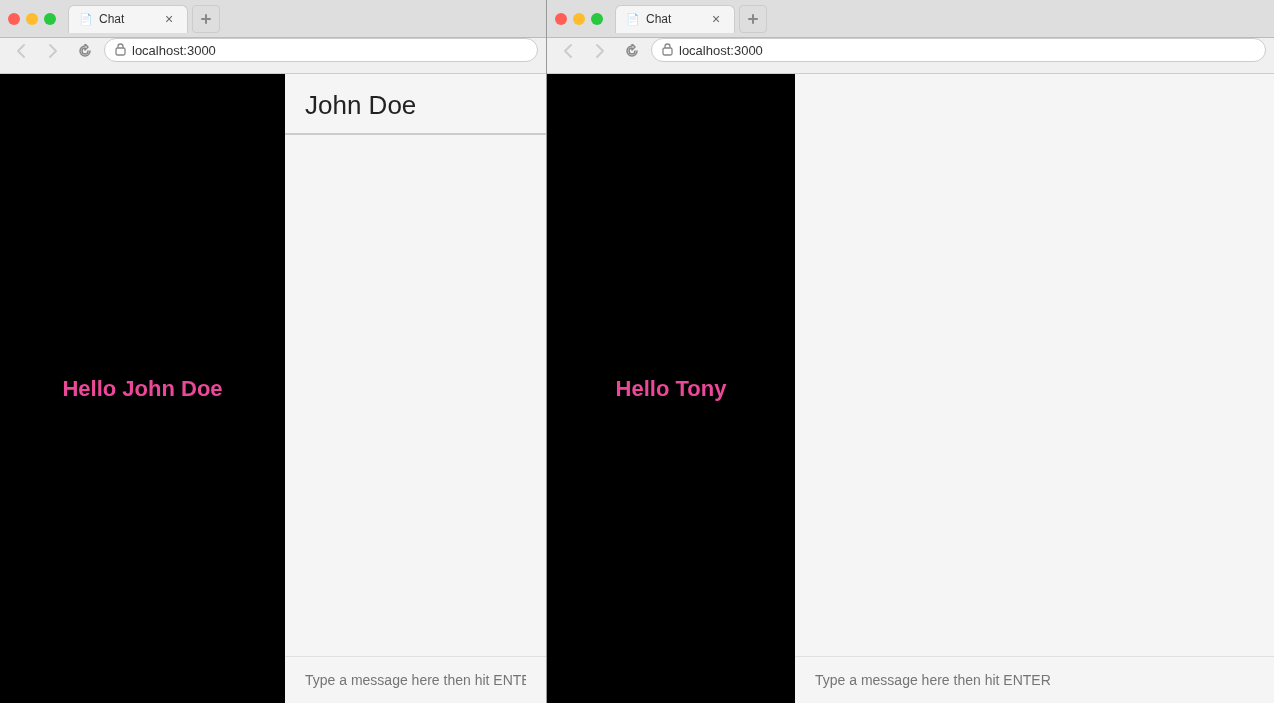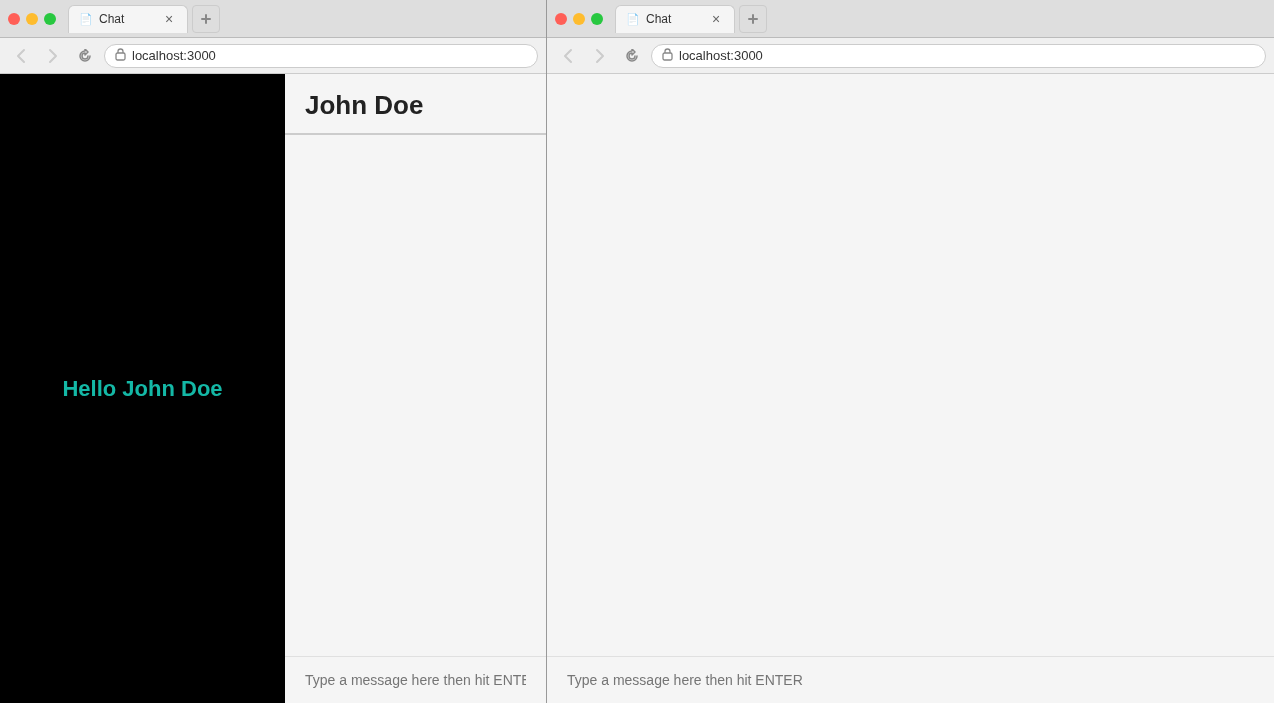--- a/index.html
+++ b/index.html
@@ -118,21 +118,20 @@
       align-items: center;
       justify-content: center;
       cursor: pointer;
       font-size: 18px;
       color: #666;
     }
 
     
     .nav-bar {
       display: flex;
-      align-items: center;
       height: 36px;
       background: #f0f0f0;
       padding: 0 8px;
       gap: 6px;
       border-bottom: 1px solid #ccc;
     }
 
     .nav-btn {
       width: 26px;
       height: 26px;
@@ -184,21 +183,21 @@
       width: 285px;
       background: #000;
       display: flex;
       flex-direction: column;
       align-items: center;
       justify-content: center;
       flex-shrink: 0;
     }
 
     .sidebar-greeting {
-      color: #14b8a6;
+      color: #ec4899;
       font-size: 22px;
       font-weight: bold;
       text-align: center;
     }
 
     
     .chat-area {
       flex: 1;
       background: #f5f5f5;
       display: flex;
@@ -206,21 +205,21 @@
     }
 
     .chat-header {
       padding: 16px 20px 12px;
       border-bottom: 2px solid #ccc;
       background: #f5f5f5;
     }
 
     .chat-user-name {
       font-size: 26px;
-      font-weight: 700;
+      font-weight: 400;
       color: #222;
     }
 
     .chat-messages {
       flex: 1;
       overflow-y: auto;
       padding: 16px;
     }
 
     .chat-input-area {
@@ -361,20 +360,23 @@
             <rect x="1" y="5" width="9" height="7" rx="1.5" stroke="#888" stroke-width="1.3"></rect>
             <path d="M3 5V3.5a2.5 2.5 0 0 1 5 0V5" stroke="#888" stroke-width="1.3"></path>
           </svg>
         </span>
         <span class="address-text">localhost:3000</span>
       </div>
     </div>
 
     <div class="app-content">
 
+      <div class="sidebar">
+        <span class="sidebar-greeting">Hello Tony</span>
+      </div>
 
       <div class="chat-area">
         <div class="chat-messages"></div>
         <div class="chat-input-area">
           <input type="text" class="chat-input" placeholder="Type a message here then hit ENTER" style="">
         </div>
       </div>
     </div>
   </div>
 

